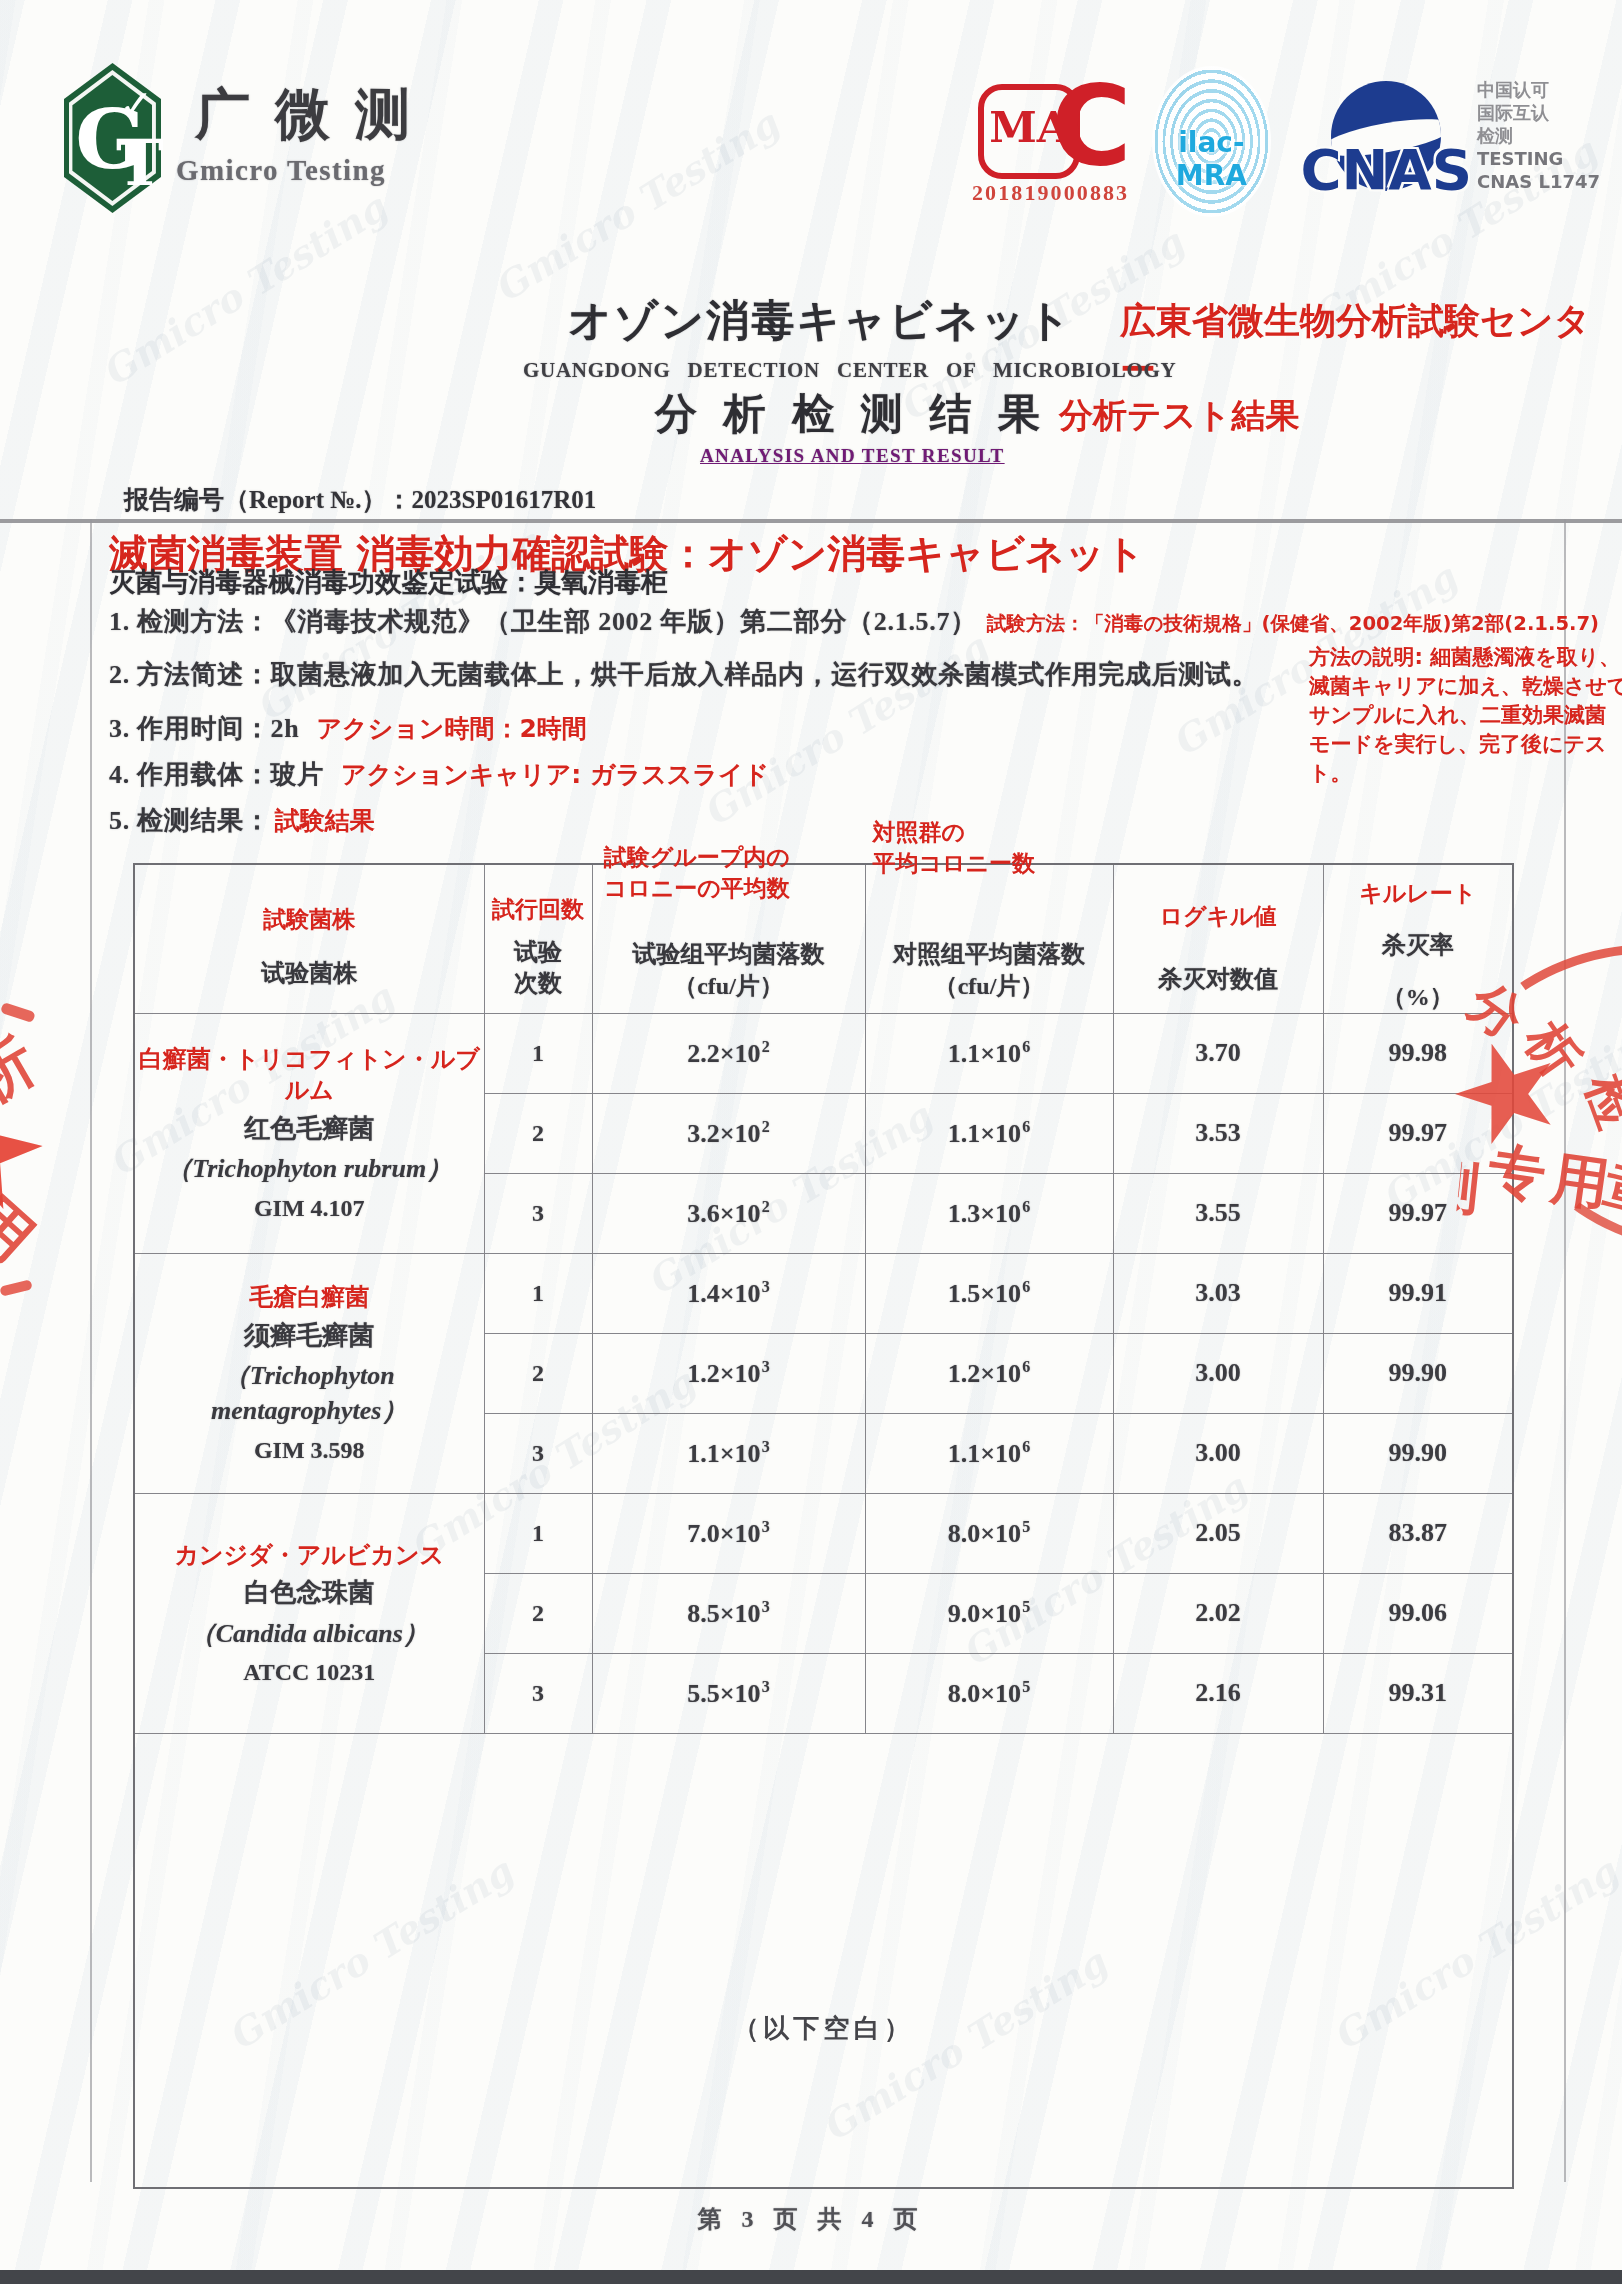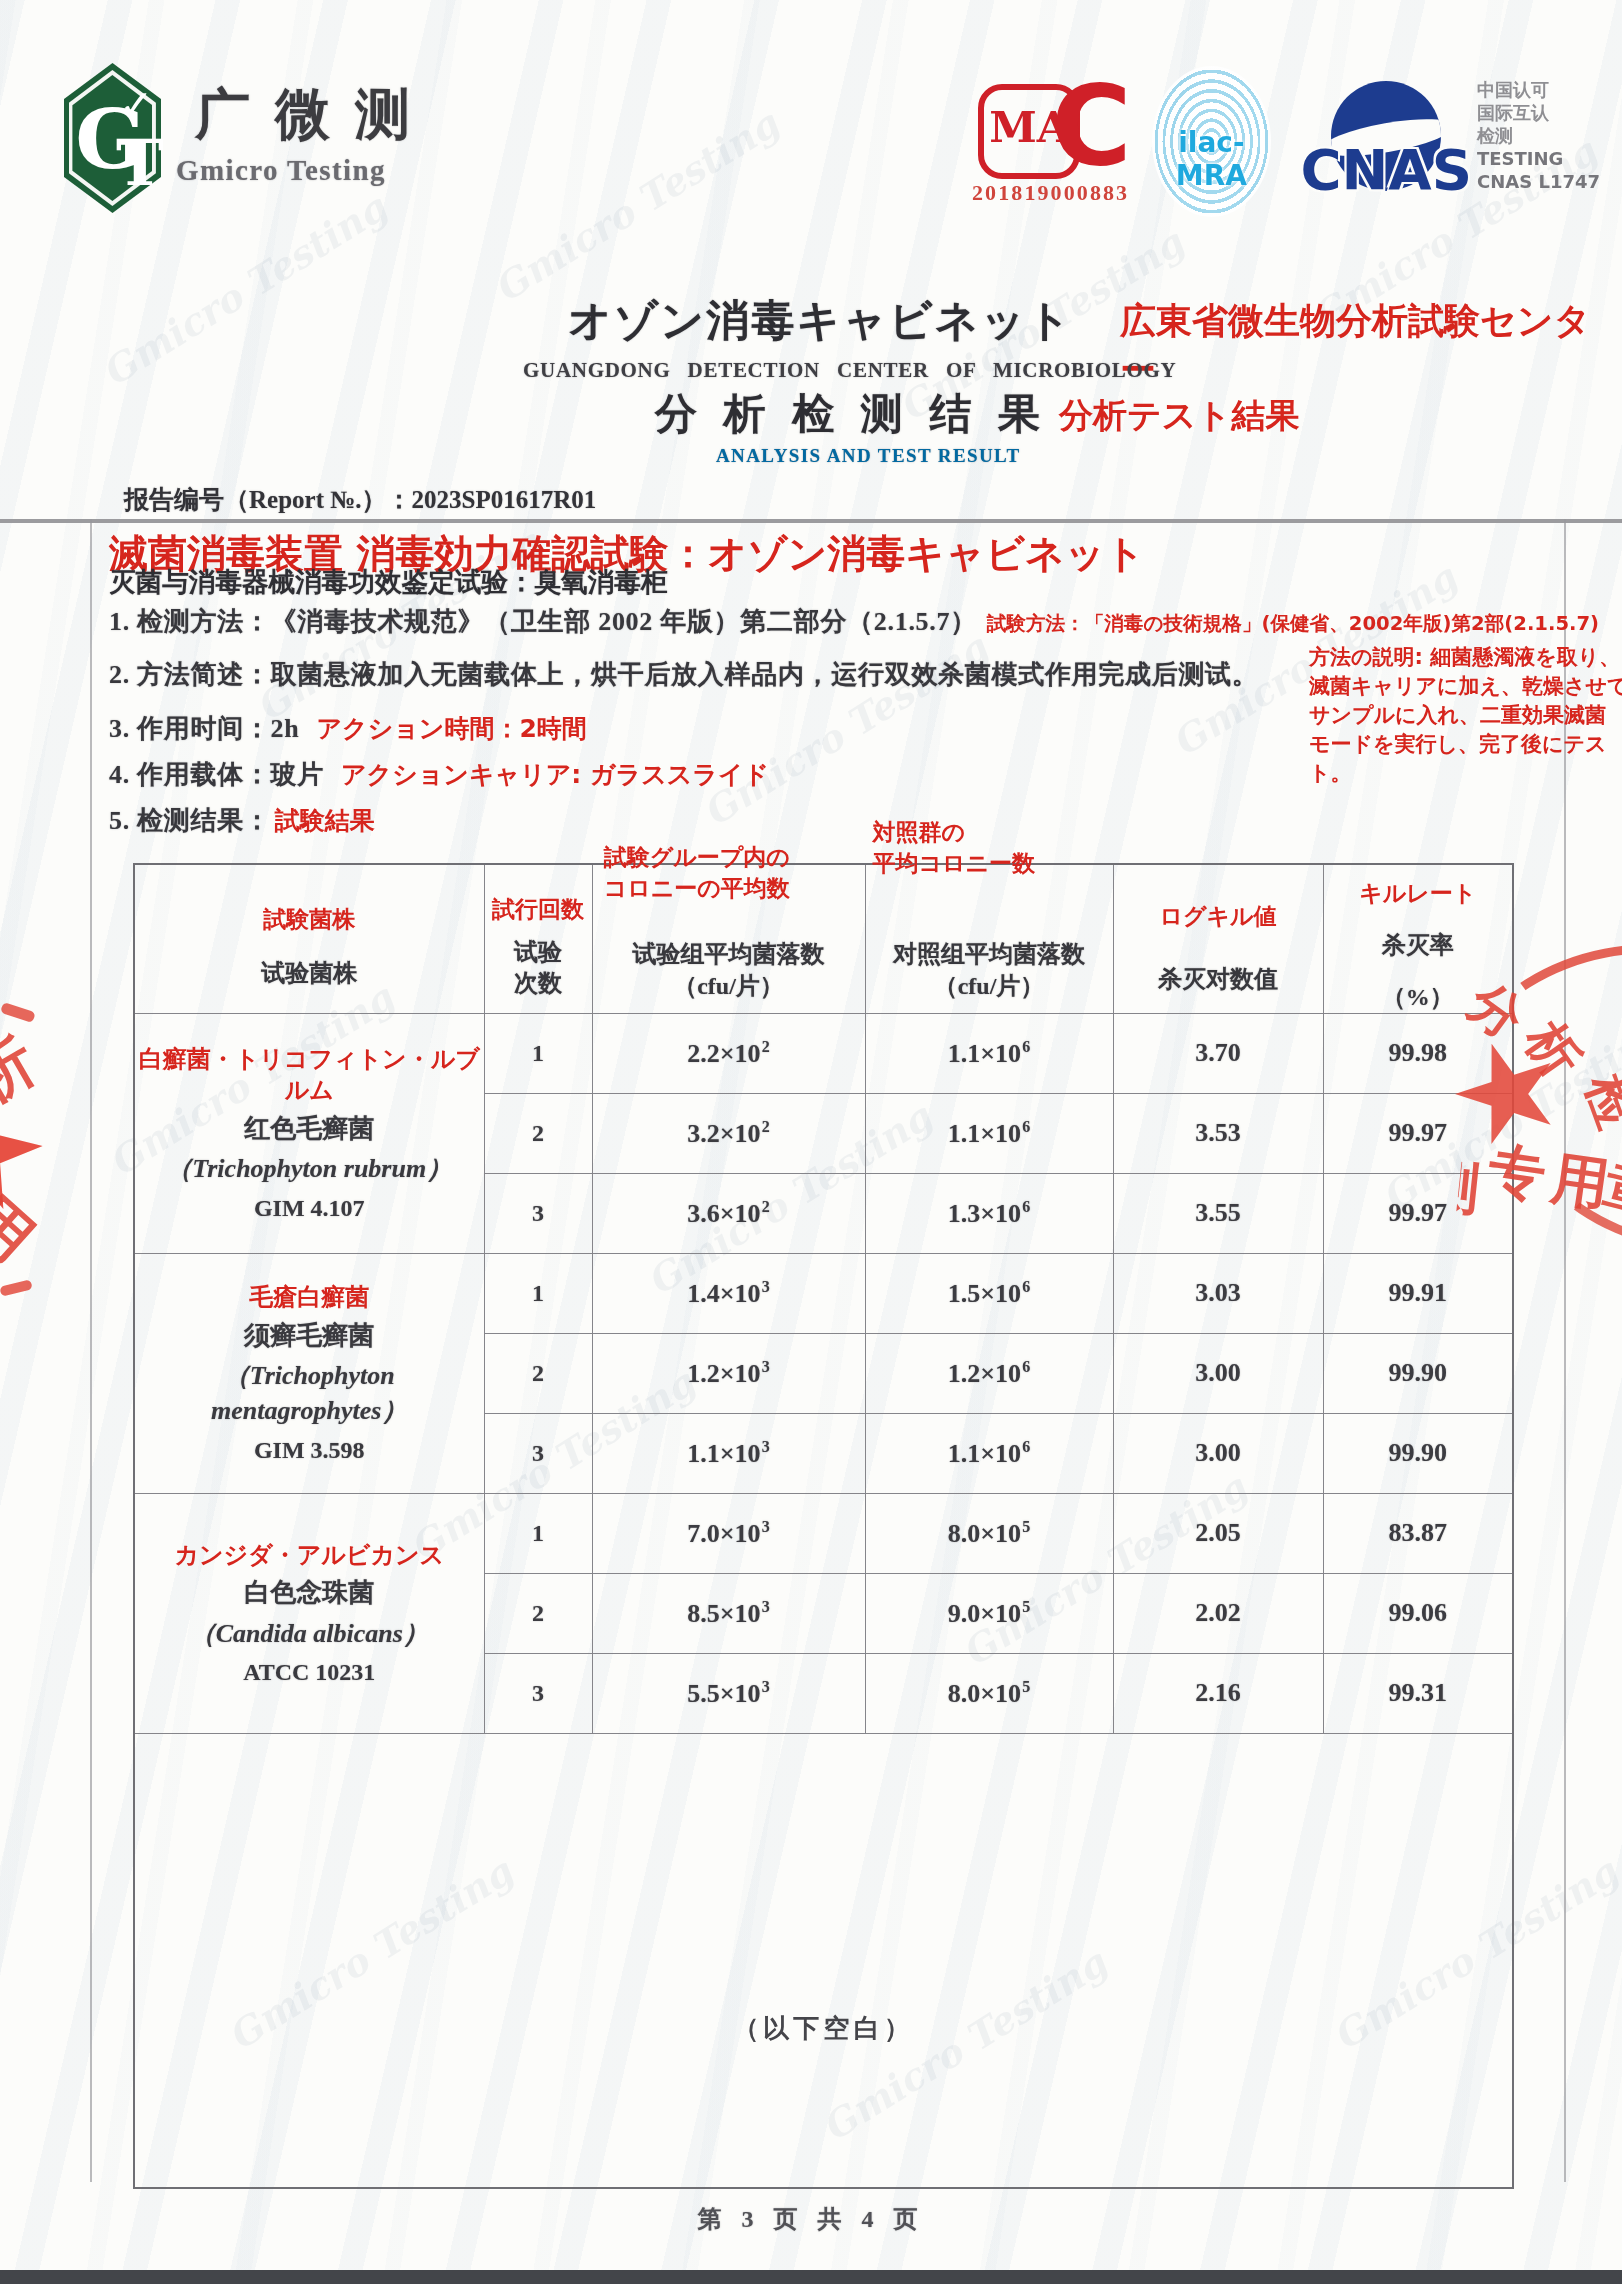--- a/index.html
+++ b/index.html
@@ -54,21 +54,21 @@
     text-shadow:2.1px 2.1px 0 #fcfcfa,-2.1px -2.1px 0 #fcfcfa,2.1px -2.1px 0 #fcfcfa,-2.1px 2.1px 0 #fcfcfa;margin-top:28px;}
   #cnas-side{position:absolute;left:1477px;top:78px;z-index:1;font:700 18px "DejaVu Sans",sans-serif;color:#8f8f93;line-height:23px;}
   #cnas-side .dk{color:#76767b;}
 
   
   #title-cn{position:absolute;left:568px;top:292px;z-index:1;font:700 43px "Liberation Serif",serif;color:#2e2e33;letter-spacing:2.1px;}
   #title-jp{position:absolute;left:1120px;top:297px;z-index:1;font-size:36px;}
   #title-en{position:absolute;left:523px;top:358px;z-index:1;font:700 21px "Liberation Serif",serif;color:#3f3f44;word-spacing:11.2px;letter-spacing:0.7px;}
   #result-cn{position:absolute;left:655px;top:386px;z-index:1;font:700 42px "Liberation Serif",serif;color:#2e2e33;letter-spacing:26.6px;}
   #result-jp{position:absolute;left:1059px;top:393px;z-index:1;font-size:34px;}
-  #result-en{position:absolute;left:716px;top:445px;z-index:1;font:700 19px "Liberation Serif",serif;color:#0369a1;letter-spacing:1.4px;}
+  #result-en{position:absolute;left:700px;top:445px;z-index:1;font:700 19px "Liberation Serif",serif;color:#701a75;letter-spacing:1.4px;text-decoration:underline;}
   #report-no{position:absolute;left:124px;top:483px;z-index:1;font:600 25px "Liberation Serif",serif;color:#333338;}
 
   #rule{position:absolute;left:0;top:519px;width:1622px;height:3.5px;background:#9b9b9e;z-index:1;}
   .vline{position:absolute;top:519px;width:2.1px;height:1663px;background:rgba(150,150,155,0.65);z-index:1;}
   #vline-left{left:90px;}
   #vline-right{left:1564px;}
 
   #jp-line{position:absolute;left:109px;top:527px;z-index:1;font-size:39px;}
   #cn-line{position:absolute;left:109px;top:564px;z-index:1;font:700 26.6px "Liberation Serif",serif;color:#2f2f34;}
 

